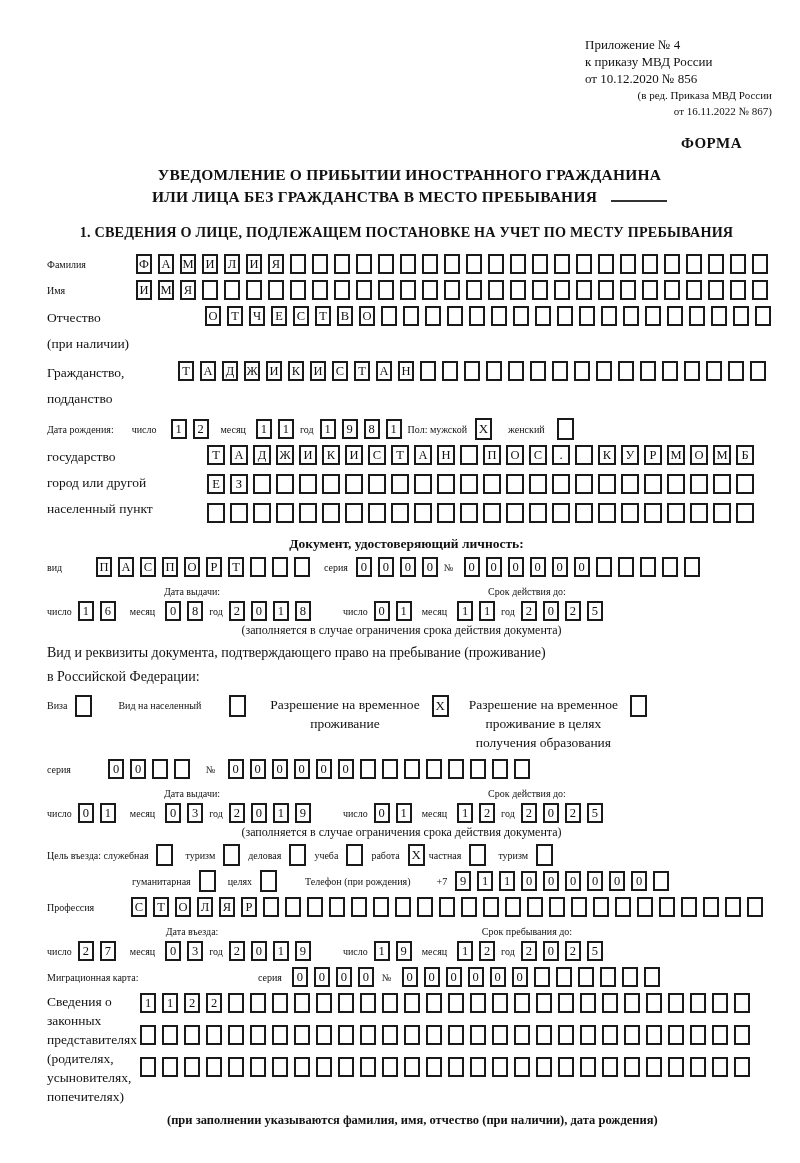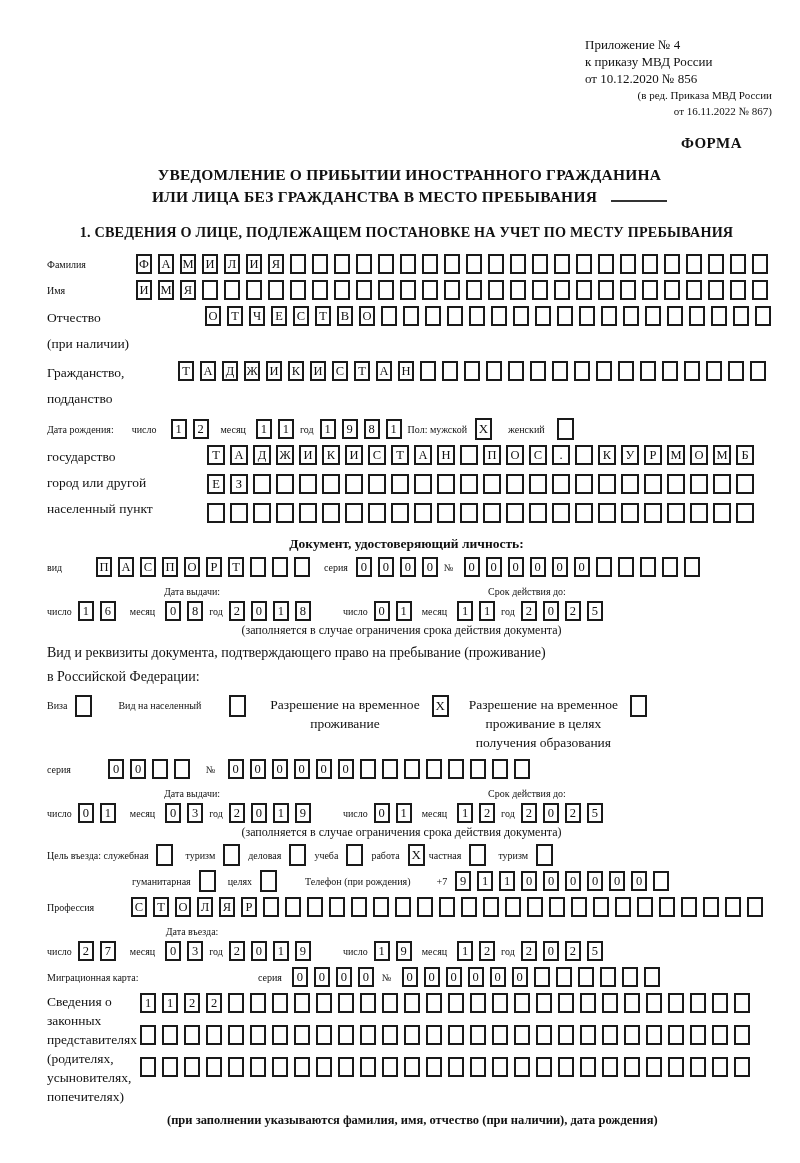--- a/index.html
+++ b/index.html
@@ -600,20 +600,21 @@
           <span class="cell"></span>
           <span class="cell"></span>
           <span class="cell"></span>
           <span class="cell"></span>
           <span class="cell"></span>
         </span>
       </div>
       <div class="fline twohdr">
         <span class="lbl tc" style="width: 290px;">Дата въезда:</span>
         <span style="display: inline-block; flex-shrink: 0; width: 40px;"></span>
+        <span class="lbl tc" style="width: 300px;">Срок пребывания до:</span>
       </div>
       <div class="fline">
         <span class="lbl">число</span>
         <span class="cellrow">
           <span class="cell">2</span>
           <span class="cell">7</span>
         </span>
         <span style="display: inline-block; flex-shrink: 0; width: 8px;"></span>
         <span class="lbl">месяц</span>
         <span style="display: inline-block; flex-shrink: 0; width: 4px;"></span>

